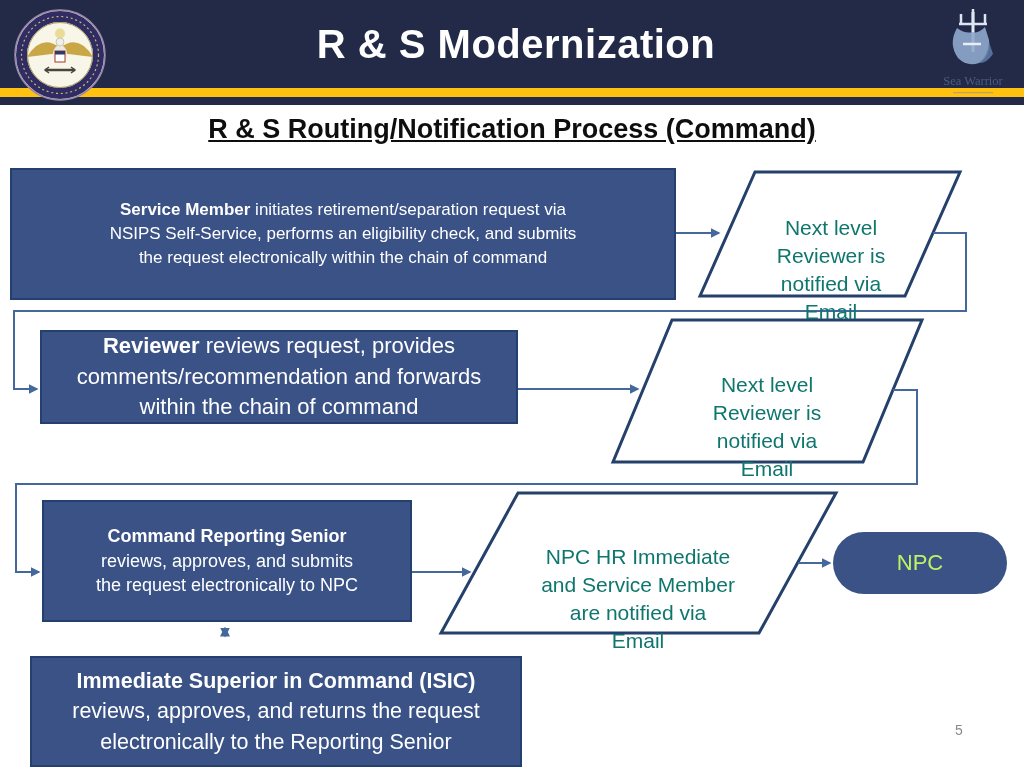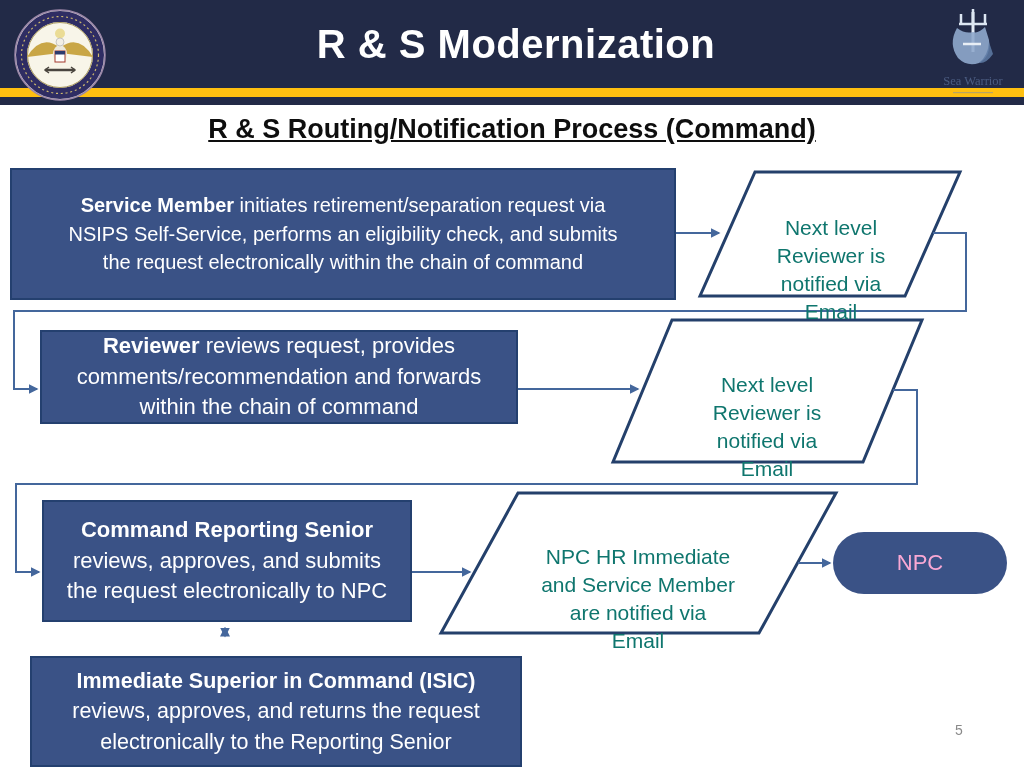--- a/index.html
+++ b/index.html
@@ -23,35 +23,35 @@
     color:#0E0E0E;font-size:27px;font-weight:bold;text-decoration:underline;
   }
   
   .flow-svg{position:absolute;left:0;top:0;z-index:1;}
   .pbox{
     position:absolute;z-index:2;background:#3A5286;border:2px solid #24406F;
     box-sizing:border-box;display:flex;align-items:center;justify-content:center;
     color:#FFFFFF;text-align:center;
   }
   .pbox .btxt{white-space:pre-line;}
-  #box-service{left:10px;top:168px;width:666px;height:132px;font-size:20px;line-height:1.42;}
+  #box-service{left:10px;top:168px;width:666px;height:132px;font-size:17px;line-height:1.42;}
   #box-reviewer{left:40px;top:330px;width:478px;height:94px;font-size:22px;line-height:1.38;}
-  #box-crs{left:42px;top:500px;width:370px;height:122px;font-size:22px;line-height:1.38;}
+  #box-crs{left:42px;top:500px;width:370px;height:122px;font-size:18px;line-height:1.38;}
   #box-isic{left:30px;top:656px;width:492px;height:111px;font-size:21.5px;line-height:1.42;}
   .ptext{
     position:absolute;z-index:2;display:flex;align-items:center;justify-content:center;
     color:#0f766e;text-align:center;font-size:21px;line-height:1.34;white-space:pre-line;margin-top:36px;
   }
   #ptext-1{left:740px;top:176px;width:182px;height:116px;}
   #ptext-2{left:667px;top:324px;width:200px;height:134px;}
   #ptext-3{left:478px;top:497px;width:320px;height:132px;}
   .terminal{
     position:absolute;z-index:2;left:833px;top:532px;width:174px;height:62px;
     background:#3A5286;border-radius:31px;display:flex;align-items:center;justify-content:center;
-    color:#f9a8d4;font-size:22px;
+    color:#bef264;font-size:22px;
   }
   .pagenum{position:absolute;left:944px;top:722px;width:30px;text-align:center;
     color:#8A8A8A;font-size:14px;z-index:2;}
 </style>
 </head>
 <body>
 
 <div id="slide">
 
   <div class="hdr"></div>

